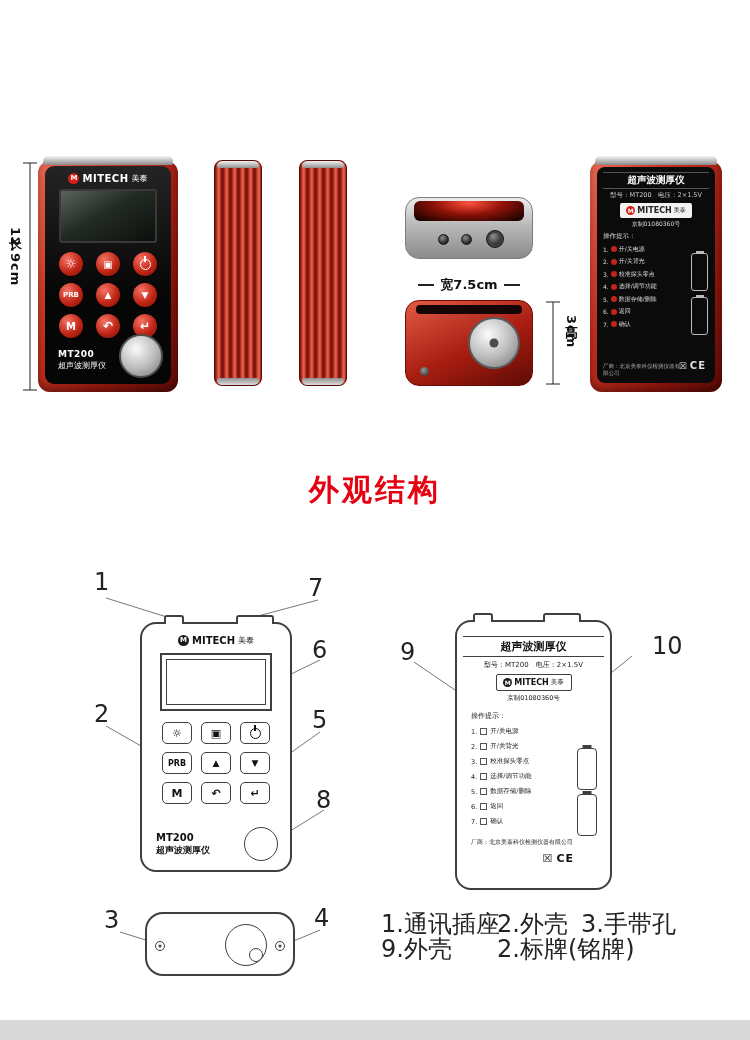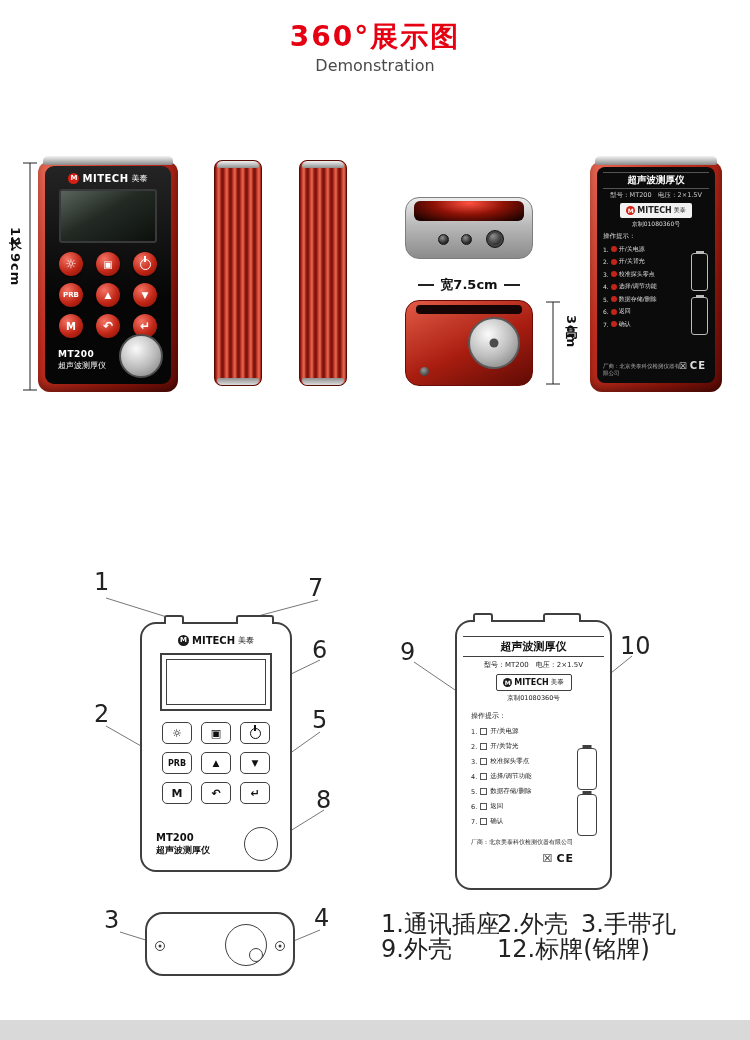--- a/index.html
+++ b/index.html
@@ -113,21 +113,21 @@
 #skbb1{top:126px}#skbb2{top:172px}
 .skb-company{font-size:6px;margin:12px 10px 0 14px;color:#222;line-height:1.4}
 .skb-certs{display:flex;align-items:center;gap:4px;justify-content:flex-end;margin:6px 36px 0 0;color:#111}
 .skb-weee{font-size:11px}
 .skb-ce{font-size:11px;font-weight:bold;letter-spacing:1px}
 
 .co{position:absolute;font-size:24px;color:#222}
 #co1{left:94px;top:568px}#co7{left:308px;top:574px}#co6{left:312px;top:636px}
 #co2{left:94px;top:700px}#co5{left:312px;top:706px}#co8{left:316px;top:786px}
 #co3{left:104px;top:906px}#co4{left:314px;top:904px}
-#co9{left:400px;top:638px}#co10{left:620px;top:632px}
+#co9{left:400px;top:638px}#co10{left:652px;top:632px}
 
 .legend{position:absolute;left:381px;top:912px;font-size:24px;color:#222;line-height:25px}
 .lg-row{white-space:nowrap}
 .lg-c1{display:inline-block;width:116px}
 .lg-c2{display:inline-block;width:84px}
 .footband{position:absolute;left:0;bottom:0;width:100%;height:20px;background:#d9d9d9}
 </style>
 </head>
 <body>
 
@@ -149,22 +149,20 @@
     <g stroke="#222" stroke-width="1">
       <line x1="30" y1="163" x2="30" y2="390"></line>
       <line x1="23" y1="163" x2="37" y2="163"></line>
       <line x1="23" y1="390" x2="37" y2="390"></line>
       <line x1="553" y1="302" x2="553" y2="384"></line>
       <line x1="546" y1="302" x2="560" y2="302"></line>
       <line x1="546" y1="384" x2="560" y2="384"></line>
     </g>
   </svg>
 
-  <div class="sec-title" id="t1">360°展示图</div>
-  <div id="t1s">Demonstration</div>
 
   <div class="vdim" id="dim-length">长12.9cm</div>
   <div class="vdim" id="dim-height">高3cm</div>
 
   <div class="dev" id="dev-front">
     <div class="redbody"></div>
     <div class="cap"></div>
     <div class="face">
       <div class="logo-row">
         <span class="mdot">M</span>
@@ -284,20 +282,21 @@
       <div class="bl-batt" id="blb1"></div>
       <div class="bl-batt" id="blb2"></div>
       <div class="bl-company">厂商：北京美泰科仪检测仪器有限公司</div>
       <div class="bl-certs">
         <span class="bl-weee">☒</span>
         <span class="bl-ce">CE</span>
       </div>
     </div>
   </div>
 
+  <div class="sec-title" id="t2">外观结构</div>
 
   <div class="sketch" id="sk-front">
     <div class="tab" id="skf-tab1"></div>
     <div class="tab" id="skf-tab2"></div>
     <div class="sk-logo">
       <span class="mdot">M</span>
       <span class="en">MITECH</span>
       <span class="cn">美泰</span>
     </div>
     <div class="sk-screen"></div>
@@ -406,18 +405,18 @@
   <div class="co" id="co7">7</div>
   <div class="co" id="co8">8</div>
   <div class="co" id="co9">9</div>
   <div class="co" id="co10">10</div>
 
   <div class="legend">
     <div class="lg-row">
       <span class="lg-c1">1.通讯插座</span><span class="lg-c2">2.外壳</span><span>3.手带孔</span>
     </div>
     <div class="lg-row">
-      <span class="lg-c1">9.外壳</span><span>12.标牌(铭牌)</span>
+      <span class="lg-c1">9.外壳</span><span>2.标牌(铭牌)</span>
     </div>
   </div>
 
   <div class="footband"></div>
 </div>
 
 </body></html>

